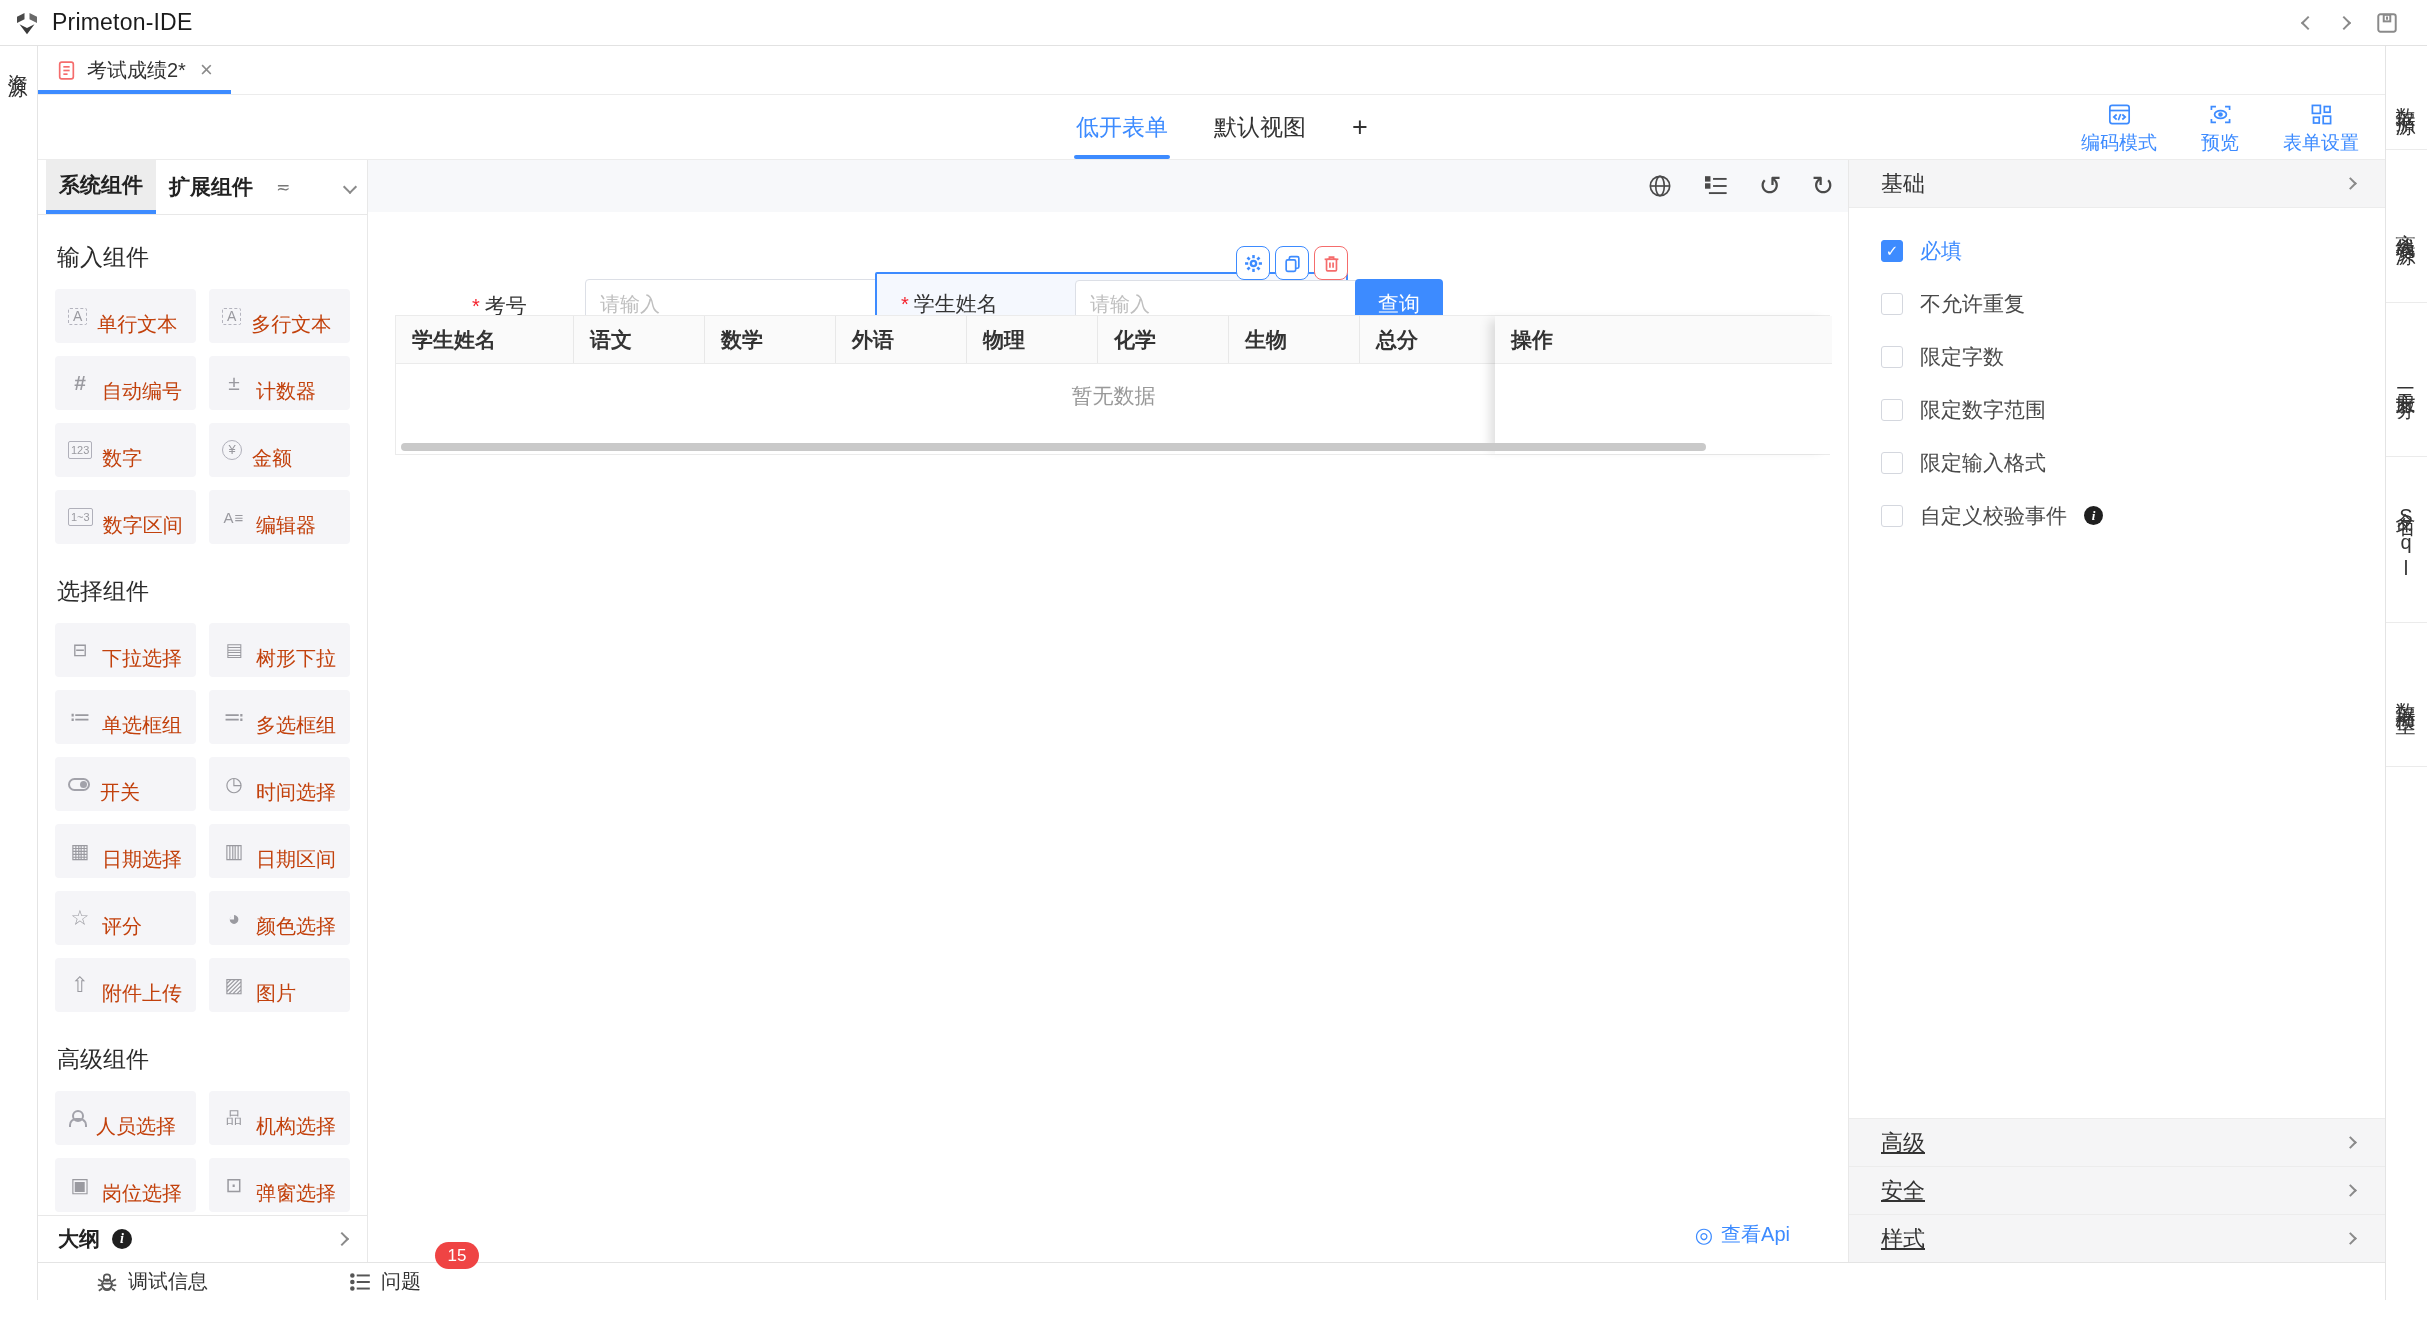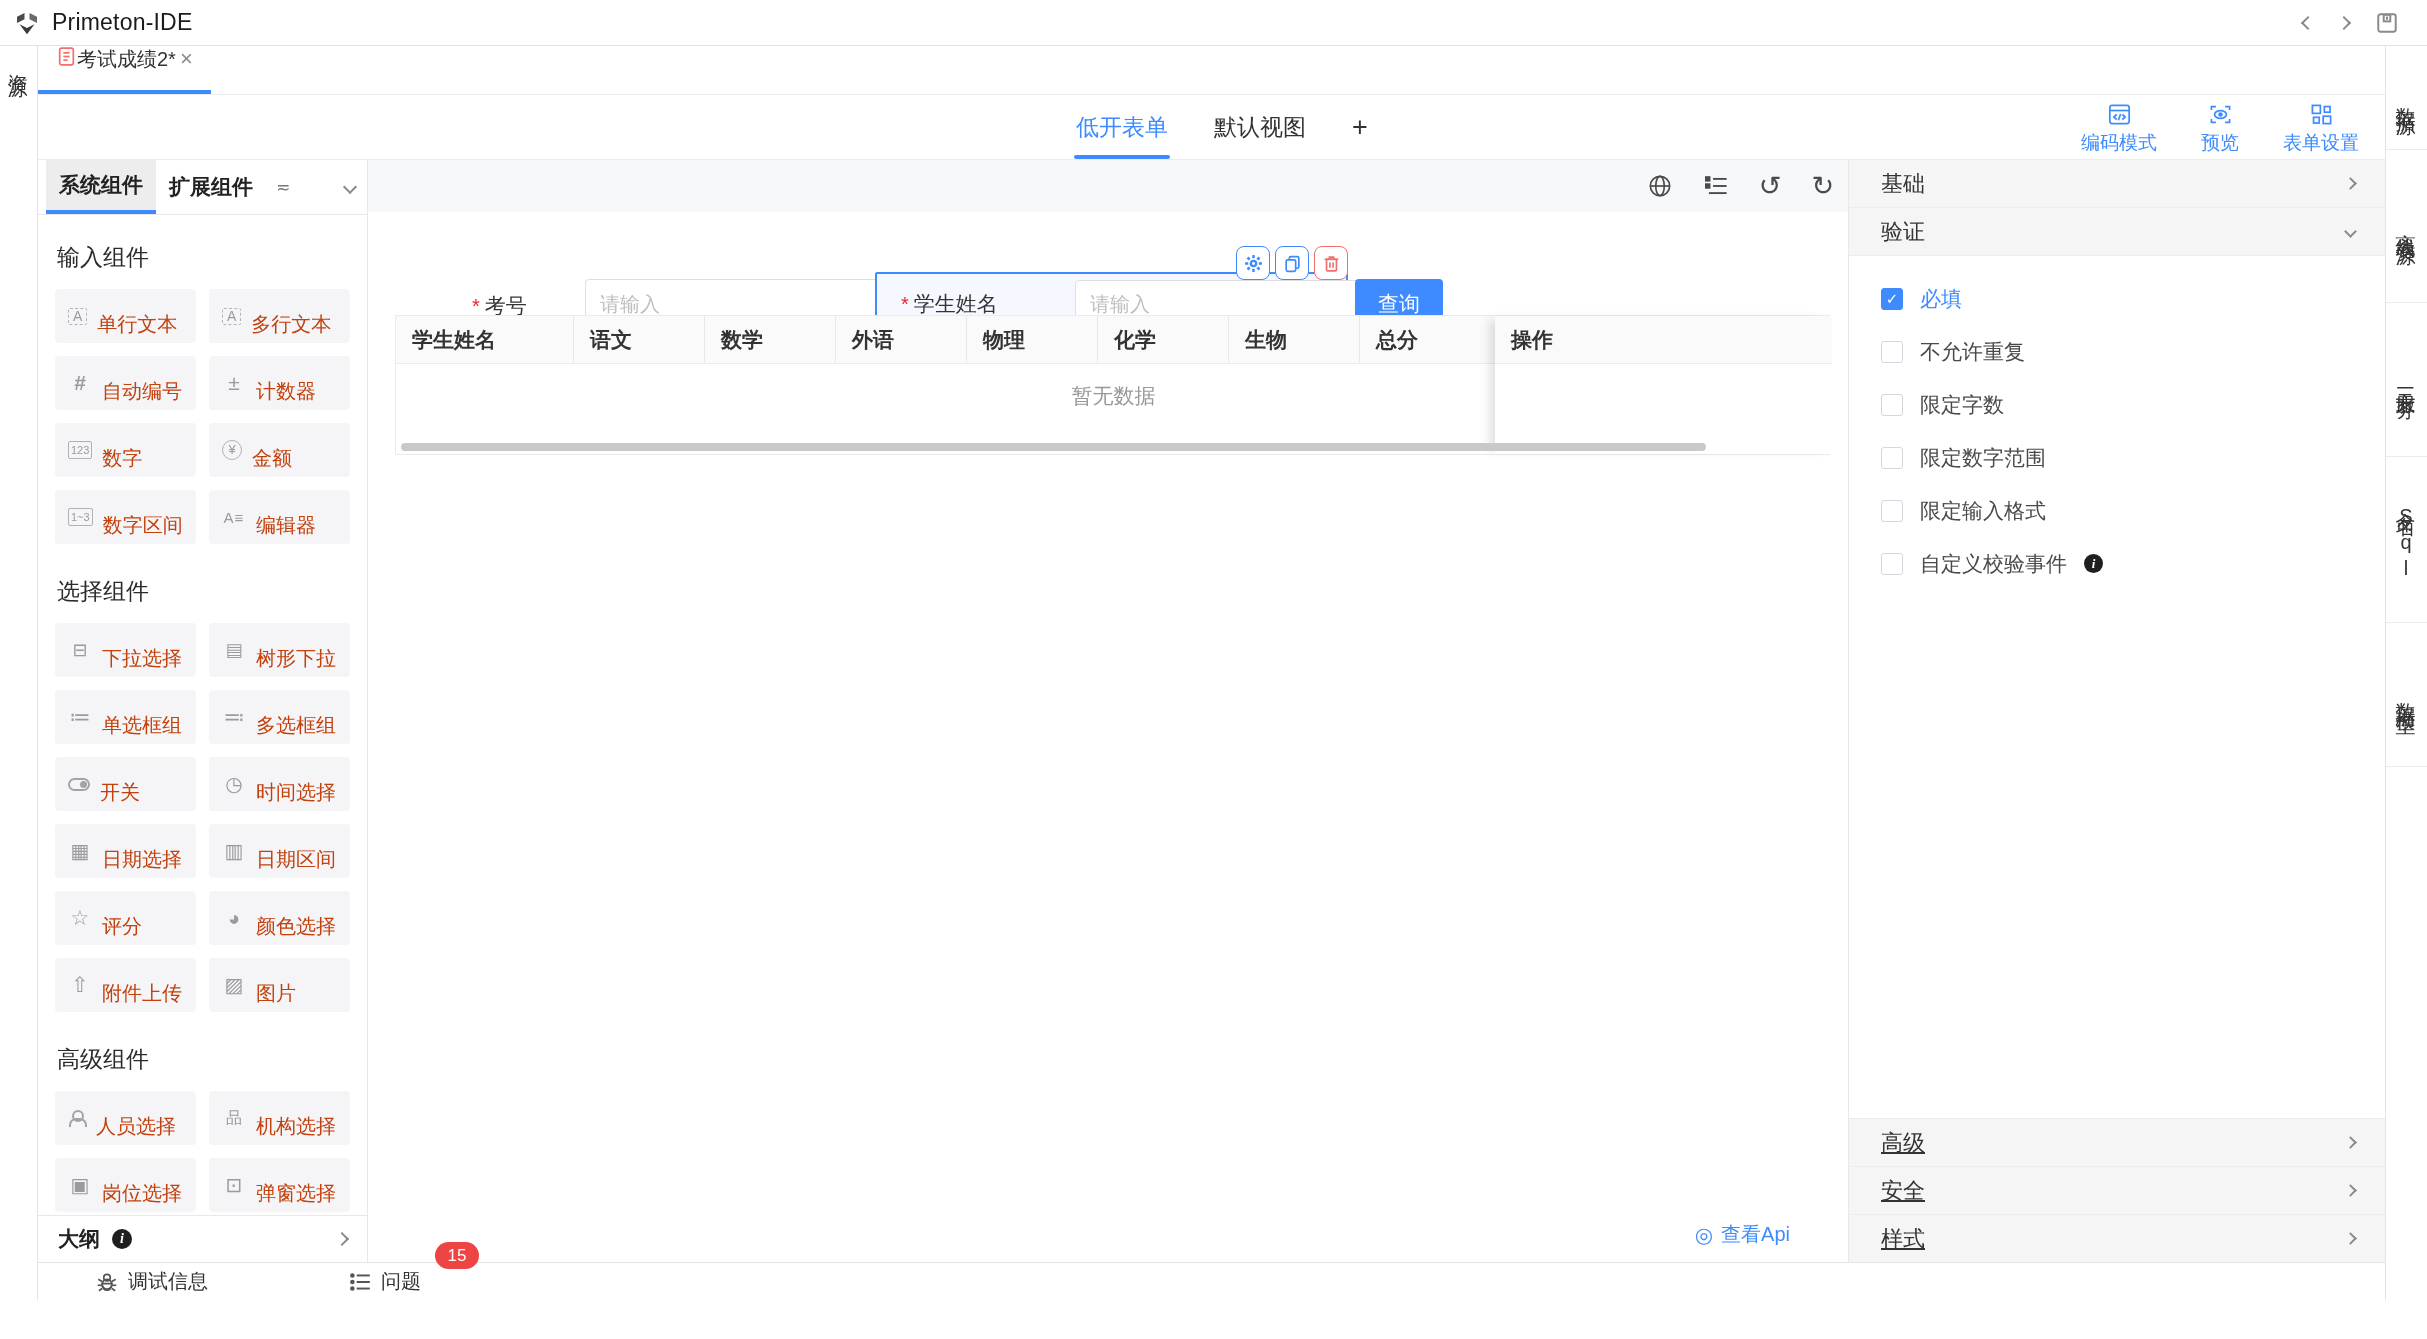--- a/index.html
+++ b/index.html
@@ -18,21 +18,21 @@
   .chev.r{transform:rotate(45deg);} .chev.l{transform:rotate(-135deg);}
   .chev.d{transform:rotate(135deg);}
   
   .left-rail{position:absolute;left:0;top:46px;width:38px;height:1254px;background:#fff;border-right:1px solid #e4e4e4;
     display:flex;justify-content:center;padding-top:12px;}
   .vert{writing-mode:vertical-rl;text-orientation:upright;letter-spacing:4px;font-size:20px;color:#333;cursor:pointer;}
   .right-rail{position:absolute;left:2385px;top:46px;width:42px;height:1254px;background:#fff;border-left:1px solid #e4e4e4;}
   .rr-item{display:flex;justify-content:center;align-items:center;border-bottom:1px solid #ebebeb;cursor:pointer;}
   
   .tab-bar{position:absolute;left:38px;top:46px;width:2347px;height:49px;background:#fff;border-bottom:1px solid #ececec;display:flex;}
-  .doc-tab{display:flex;align-items:flex-start;gap:0;padding:0 18px;position:relative;cursor:pointer;background:#fff;}
+  .doc-tab{display:flex;align-items:center;gap:10px;padding:0 18px;position:relative;cursor:pointer;background:#fff;}
   .doc-tab::after{content:"";position:absolute;left:0;right:0;bottom:0;height:4px;background:#3d8bff;}
   .doc-tab-label{font-size:20px;color:#333;}
   .doc-tab-close{font-size:22px;color:#8a8a8a;margin-left:4px;cursor:pointer;}
   
   .view-bar{position:absolute;left:38px;top:95px;width:2347px;height:65px;background:#fff;border-bottom:1px solid #ececec;}
   .vb-tabs{position:absolute;left:1038px;top:0;bottom:0;display:flex;align-items:stretch;gap:46px;}
   .vb-tab{display:flex;align-items:center;font-size:23px;color:#333;position:relative;cursor:pointer;}
   .vb-tab.active{color:#3d8bff;}
   .vb-tab.active::after{content:"";position:absolute;left:-2px;right:-2px;bottom:0;height:4px;background:#3d8bff;border-radius:2px;}
   .vb-add{display:flex;align-items:center;font-size:27px;color:#333;cursor:pointer;}
@@ -439,24 +439,20 @@
       <span class="api-icon">◎</span>
       <span>查看Api</span>
     </div>
   </main>
 
   <aside class="props-panel">
     <div class="pp-head">
       <span>基础</span>
       <i class="chev r"></i>
     </div>
-    <div class="pp-head">
-      <span>验证</span>
-      <i class="chev d"></i>
-    </div>
     <div class="pp-checks">
       <div class="check-row">
         <span class="checkbox checked"></span>
         <span class="check-label on">必填</span>
       </div>
       <div class="check-row">
         <span class="checkbox"></span>
         <span class="check-label">不允许重复</span>
       </div>
       <div class="check-row">

